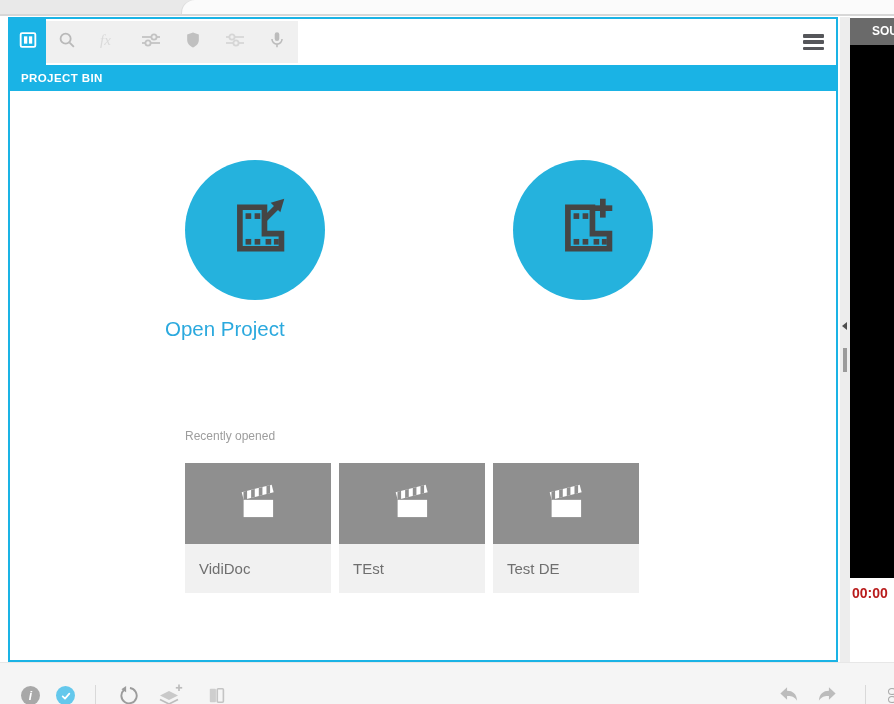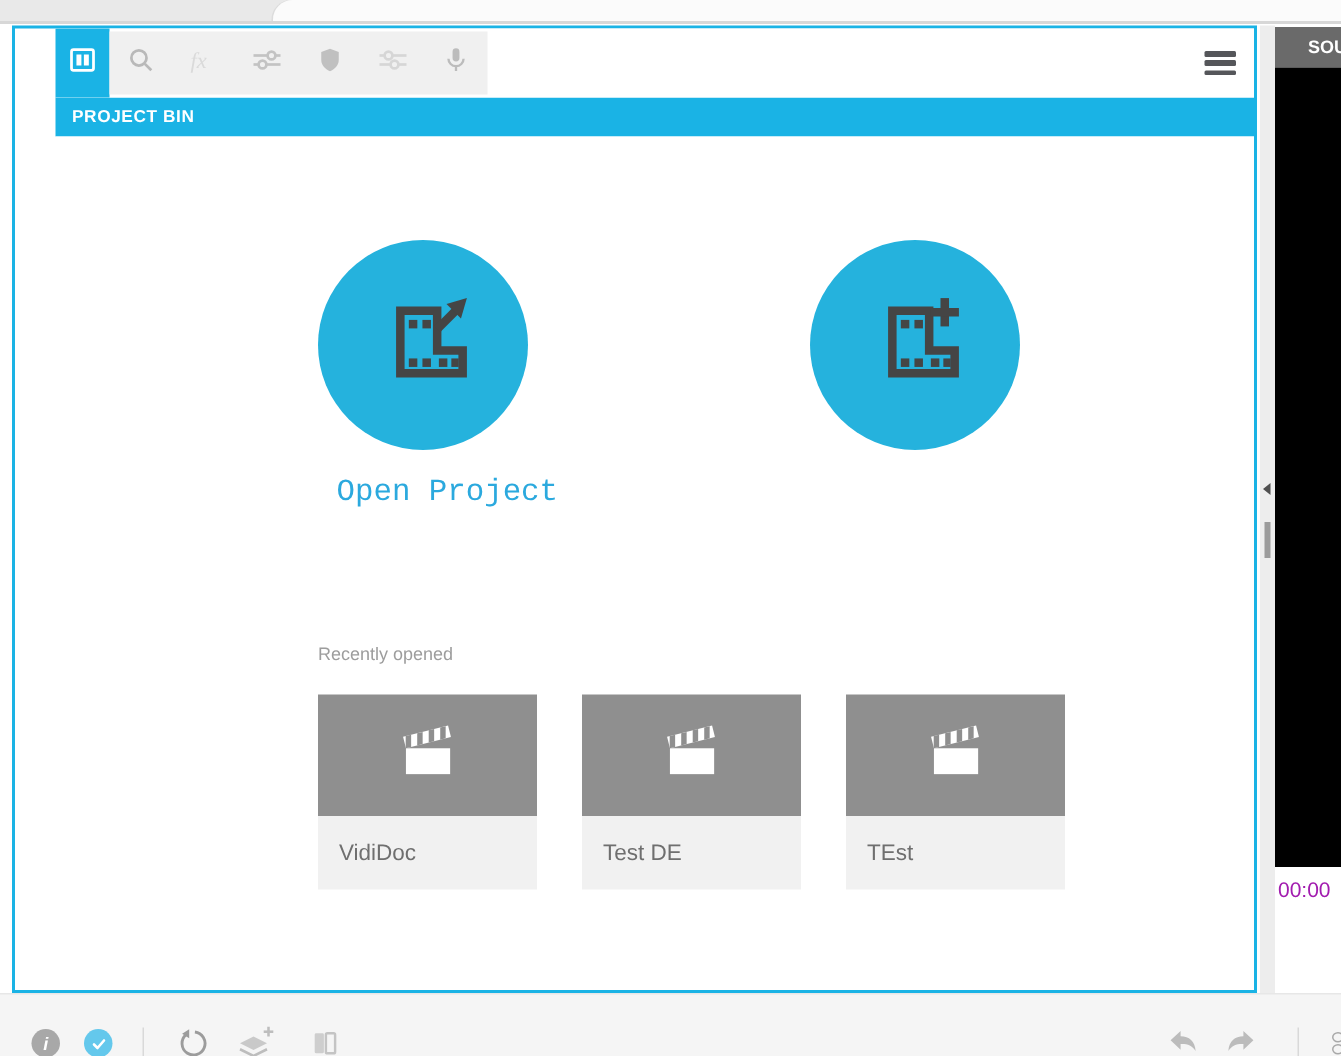--- a/index.html
+++ b/index.html
@@ -9,68 +9,68 @@
   #stage { position:relative; width:894px; height:704px; background:#fff; }
 
   
   .browser-strip { left:0; top:0; width:894px; height:14px; background:#e9e9e9; }
   .browser-tab { left:182px; top:0; width:712px; height:14px; background:#fbfbfb;
     border-top-left-radius:13px; box-shadow:-1px 0 0 #dcdcdc; }
   .strip-line { left:0; top:14px; width:894px; height:2px; background:#d7d7d7; }
 
   
   .main-panel { left:8px; top:17px; width:830px; height:645px; background:#fff;
-    border:2px solid #1ab3e5;padding-left:27px; }
+    border:2px solid #1ab3e5; }
   .panel-toolbar { position:relative; width:100%; height:46px; background:#fff; }
   .active-cell { left:0; top:0; width:36px; height:46px; background:#1ab3e5;
     display:flex; align-items:center; justify-content:center; }
   .icon-strip { left:36px; top:2px; width:252px; height:42px; background:#f0f0f0;
     display:flex; }
   .tool-cell { width:42px; height:42px; display:flex; align-items:center; justify-content:center; }
   .hamburger { right:12px; top:15px; width:21px; height:16px; display:flex;
     flex-direction:column; justify-content:space-between; cursor:pointer; }
   .hamburger span { display:block; width:21px; height:3.5px; background:#55565a; border-radius:1px; }
 
   .panel-header { width:100%; height:26px; background:#1ab3e5; color:#fff;
     font-size:11.5px; font-weight:bold; letter-spacing:.4px; line-height:26px;
     padding-left:11px; }
 
   .panel-content { position:relative; width:100%; height:569px; background:#fff; }
 
   .circle-btn { width:140px; height:140px; border-radius:50%; background:#25b2dd;
     display:flex; align-items:center; justify-content:center; cursor:pointer; }
   .circle-open { left:175px; top:69px; }
   .circle-new  { left:503px; top:69px; }
-  .circle-label { width:180px; text-align:right; font-size:20.5px; color:#2ba9de;
-    cursor:pointer;font-family:Liberation Mono, monospace; }
+  .circle-label { width:180px; text-align:left; font-size:20.5px; color:#2ba9de;
+    cursor:pointer; }
   .label-open { left:155px; top:226px; }
   .label-new  { left:483px; top:226px; }
 
   .recent-title { left:175px; top:338px; font-size:12px; color:#9d9d9d; }
-  .cards-row { left:175px; top:372px; display:flex; gap:30px; }
+  .cards-row { left:175px; top:372px; display:flex; gap:8px; }
   .project-card { width:146px; cursor:pointer; }
   .card-thumb { width:146px; height:81px; background:#8f8f8f;
     display:flex; align-items:center; justify-content:center; }
   .card-name { width:146px; height:49px; background:#f1f1f1; color:#6f6f6f;
     font-size:15px; display:flex; align-items:center; padding-left:14px; }
 
   
   .gutter { left:840px; top:17px; width:10px; height:645px; background:#ededed; }
   .collapse-arrow { left:2px; top:305px; width:0; height:0;
     border-top:4px solid transparent; border-bottom:4px solid transparent;
     border-right:5px solid #4f4f4f; cursor:pointer; }
   .drag-handle { left:3px; top:331px; width:4px; height:24px; background:#9b9b9b; cursor:row-resize; }
 
   
   .source-panel { left:850px; top:17px; width:44px; height:645px; background:#fff; }
   .source-header { left:0; top:1px; width:44px; height:27px; background:#6a6a6a;
     color:#fff; font-weight:bold; font-size:12px; line-height:27px; padding-left:22px;
     white-space:nowrap; overflow:hidden; }
   .source-video { left:0; top:28px; width:44px; height:533px; background:#000; }
-  .source-timecode { left:2px; top:568px; font-size:14px; font-weight:normal; color:#a21caf;
+  .source-timecode { left:2px; top:568px; font-size:14px; font-weight:bold; color:#b91c1c;
     white-space:nowrap; }
 
   
   .bottom-bar { left:0; top:662px; width:894px; height:42px; background:#f5f5f5;
     border-top:1px solid #e7e7e7; }
   .vdiv { width:1px; height:20px; background:#d9d9d9; }
   .round-ic { width:19px; height:19px; border-radius:50%; display:flex;
     align-items:center; justify-content:center; cursor:pointer; }
   .info-circle { left:21px; top:23px; background:#a8a8a8; color:#fff;
     font-size:12px; font-weight:bold; font-style:italic; }
@@ -232,38 +232,38 @@
                 <g transform="rotate(-14 10 14.5)">
                   <rect x="10" y="9" width="21.5" height="5.5" fill="#fff"></rect>
                   <rect x="13.5" y="9" width="2.6" height="5.5" fill="#8f8f8f" transform="skewX(-14)"></rect>
                   <rect x="19" y="9" width="2.6" height="5.5" fill="#8f8f8f" transform="skewX(-14)"></rect>
                   <rect x="24.5" y="9" width="2.6" height="5.5" fill="#8f8f8f" transform="skewX(-14)"></rect>
                   <rect x="30" y="9" width="2.6" height="5.5" fill="#8f8f8f" transform="skewX(-14)"></rect>
                 </g>
               </svg>
             </span>
           </div>
-          <div class="card-name">Test DE</div>
+          <div class="card-name">TEst</div>
         </div>
         <div class="project-card">
           <div class="card-thumb">
             <span>
               <svg width="58" height="46" viewBox="0 0 40 32">
                 <rect x="10" y="14.5" width="20.5" height="12" fill="#fff"></rect>
                 <g transform="rotate(-14 10 14.5)">
                   <rect x="10" y="9" width="21.5" height="5.5" fill="#fff"></rect>
                   <rect x="13.5" y="9" width="2.6" height="5.5" fill="#8f8f8f" transform="skewX(-14)"></rect>
                   <rect x="19" y="9" width="2.6" height="5.5" fill="#8f8f8f" transform="skewX(-14)"></rect>
                   <rect x="24.5" y="9" width="2.6" height="5.5" fill="#8f8f8f" transform="skewX(-14)"></rect>
                   <rect x="30" y="9" width="2.6" height="5.5" fill="#8f8f8f" transform="skewX(-14)"></rect>
                 </g>
               </svg>
             </span>
           </div>
-          <div class="card-name">TEst</div>
+          <div class="card-name">Test DE</div>
         </div>
       </div>
     </div>
   </div>
 
   <div class="abs gutter">
     <div class="abs collapse-arrow"></div>
     <div class="abs drag-handle"></div>
   </div>
 

